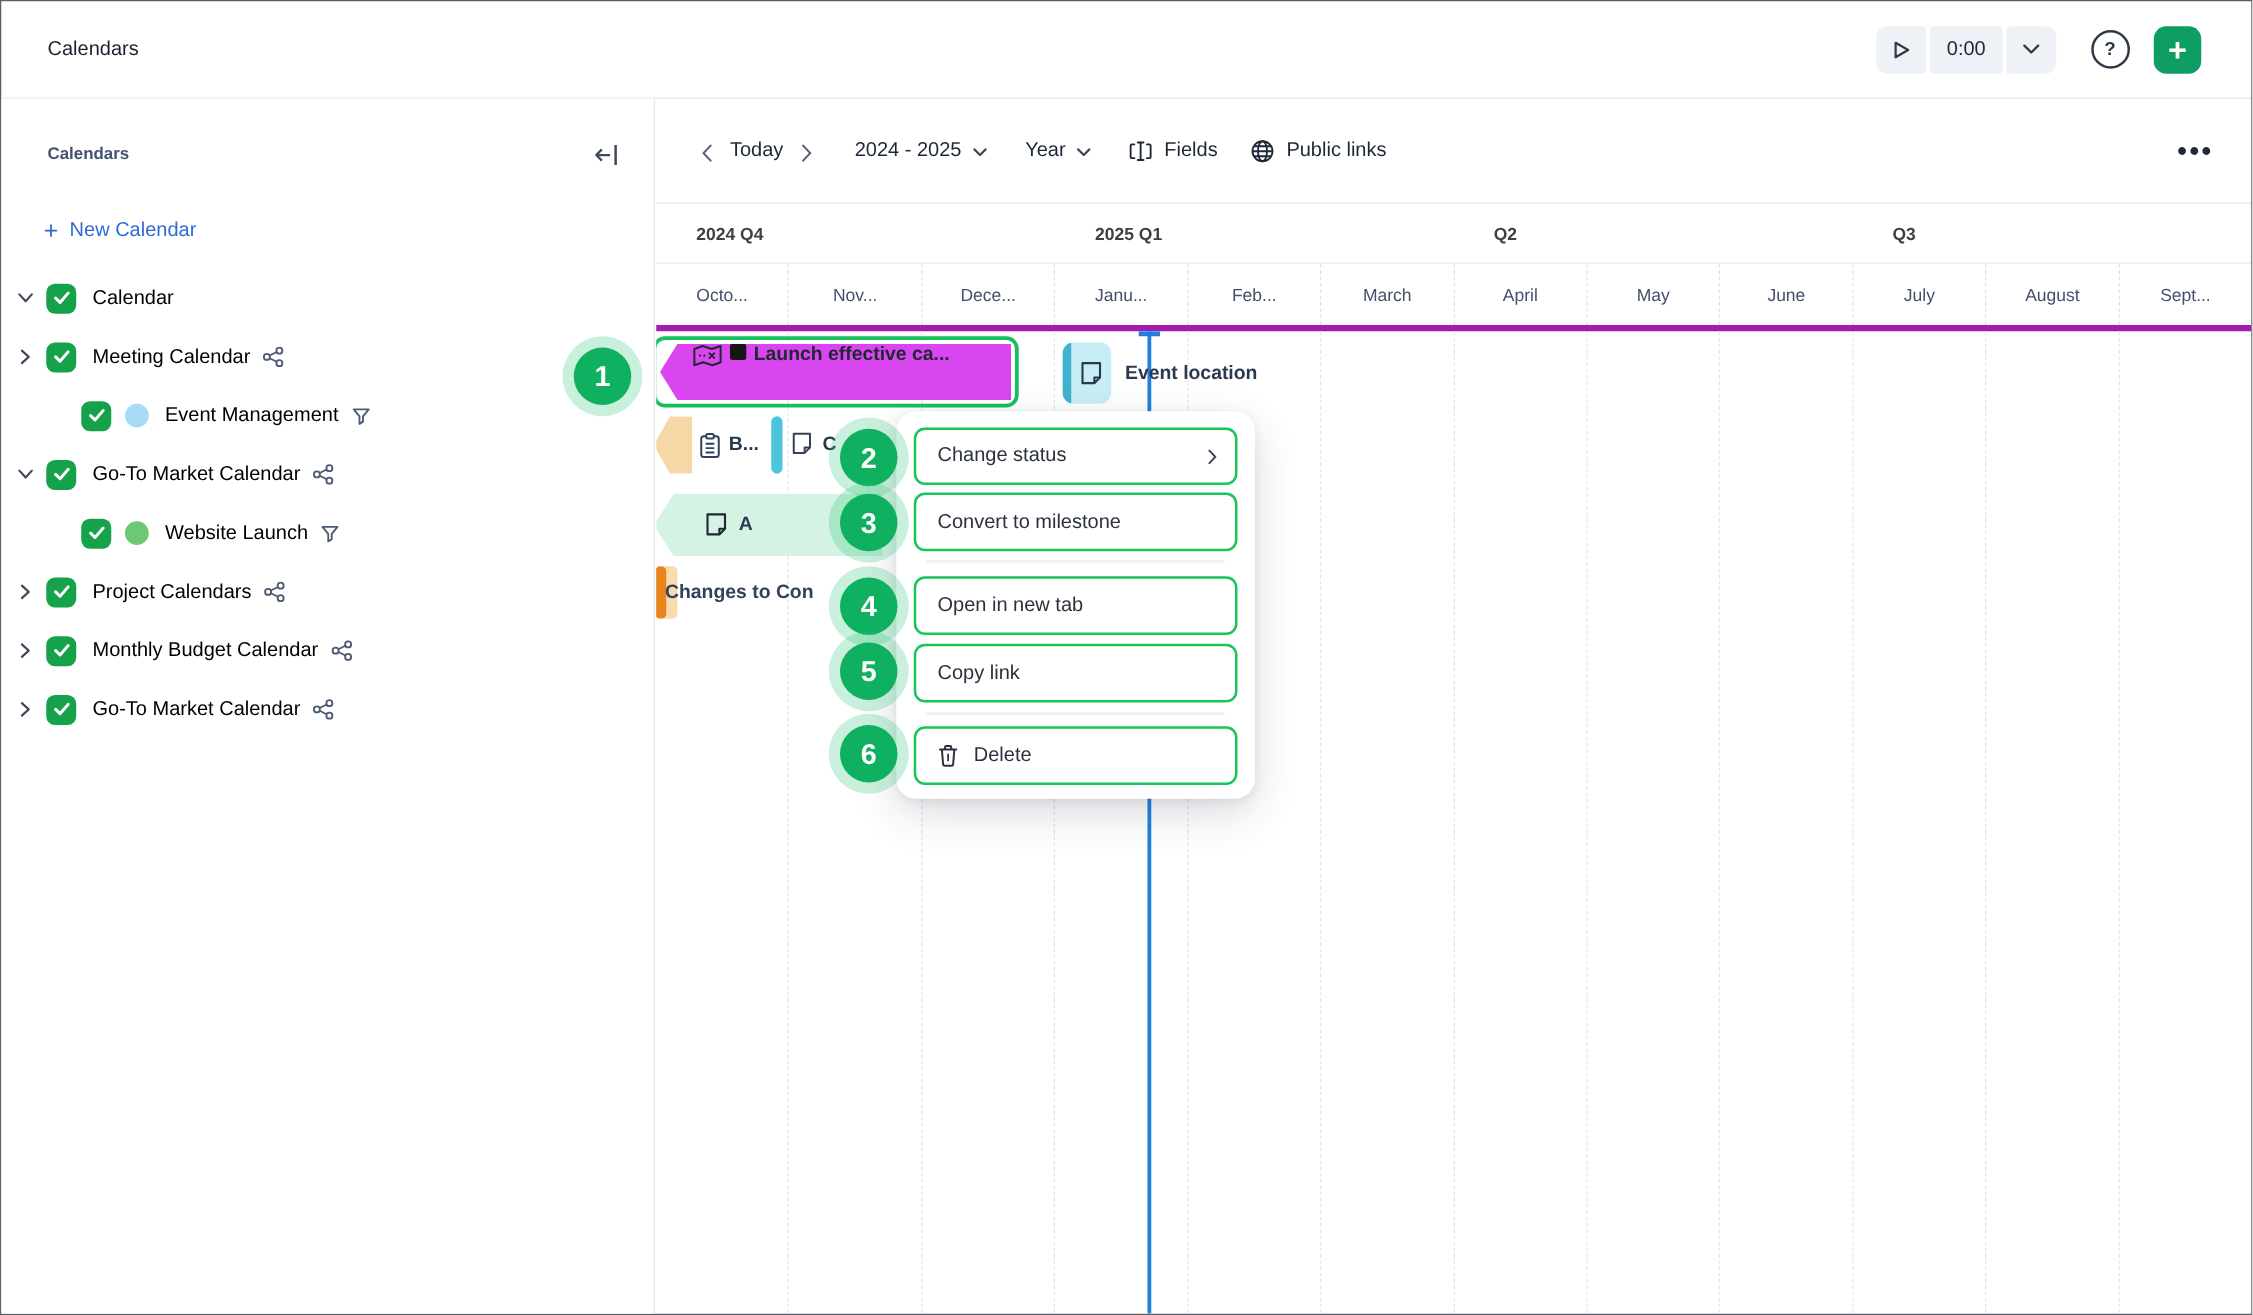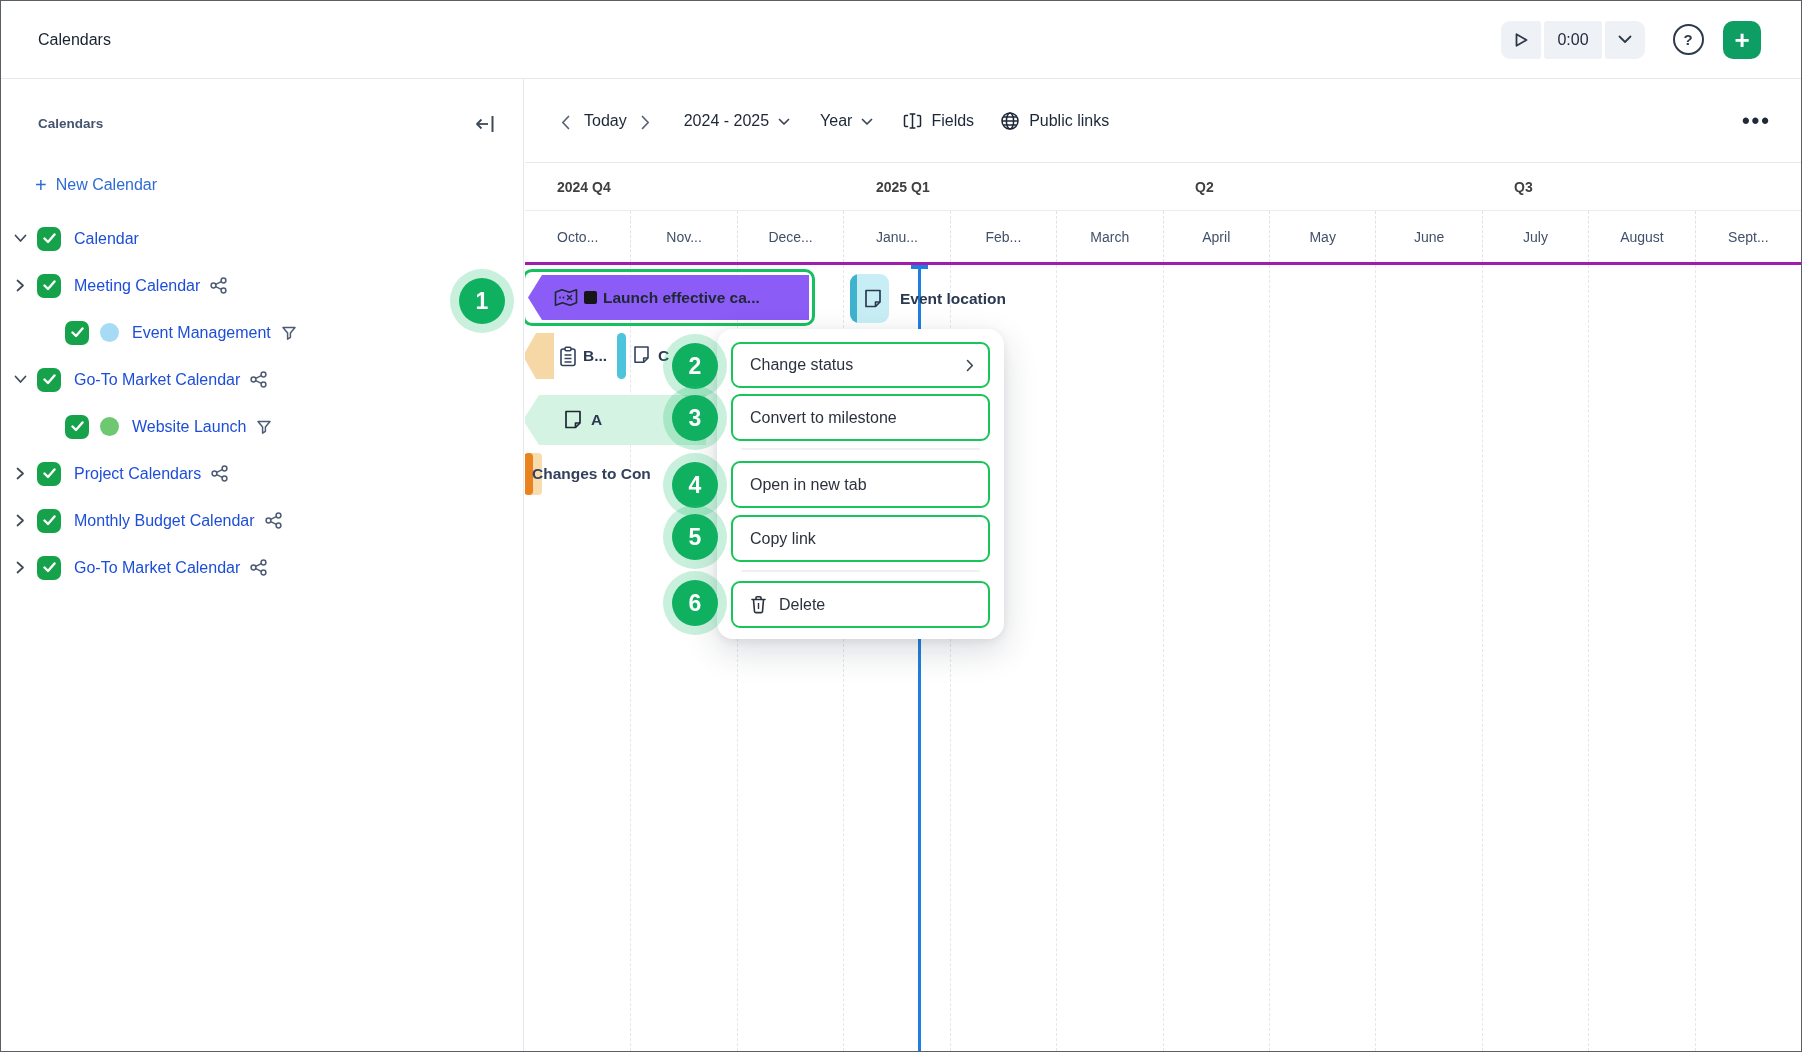--- a/index.html
+++ b/index.html
@@ -37,57 +37,57 @@
   .tree{position:absolute;left:0;top:136px;right:0;}
   .t-row{height:47px;display:flex;align-items:center;}
   .t-row.lvl0{padding-left:8px;}
   .t-row.lvl1{padding-left:64px;}
   .chev{width:22px;display:flex;justify-content:center;color:#3f4a59;}
   .chev.right svg{transform:rotate(-90deg);}
   .cb{width:24px;height:24px;border-radius:7px;background:#16a24a;display:flex;align-items:center;justify-content:center;
       margin-left:6px;flex:none;}
   .lvl1 .cb{margin-left:0;}
   .dot{width:19px;height:19px;border-radius:50%;margin-left:11px;flex:none;}
-  .t-label{margin-left:13px;font-size:16px;color:#1d4ed8;white-space:nowrap;}
+  .t-label{margin-left:13px;font-size:16px;color:#000000;white-space:nowrap;}
   .trail{margin-left:10px;display:flex;align-items:center;color:#4d5c74;}
 
   
   .main{position:absolute;left:524px;top:78px;right:0;bottom:0;}
   .toolbar{height:84px;display:flex;align-items:center;box-sizing:border-box;
            border-bottom:1px solid #e5e8ed;padding:0 30px 0 36px;font-size:16px;color:#1c2738;}
   .tb-nav{display:flex;align-items:flex-end;gap:14px;}
   .tb-arrow{color:#566173;display:flex;}
   .tb-item{display:flex;align-items:center;gap:9px;white-space:nowrap;}
   .tb-chev{color:#3c4654;display:flex;margin-top:2px;}
   .sp28{width:34px;}.sp24{width:30px;}.sp20{width:26px;}
   .tb-ellipsis{margin-left:auto;font-size:22px;font-weight:700;letter-spacing:2px;color:#1f2937;line-height:0;}
 
   
   .quarters{height:48px;display:flex;box-sizing:border-box;border-bottom:1px solid #e9ecf0;}
   .q-cell{flex:1;display:flex;align-items:center;padding-left:32px;box-sizing:border-box;
           font-size:14px;font-weight:700;color:#404040;}
-  .months{height:54px;display:flex;box-sizing:border-box;border-bottom:3px solid #a21caf;}
+  .months{height:54px;display:flex;box-sizing:border-box;border-bottom:5px solid #a21caf;}
   .m-cell{flex:1;display:flex;align-items:center;justify-content:center;box-sizing:border-box;
           font-size:14px;color:#42506a;}
   .m-cell + .m-cell{border-left:1px dashed #dfe3e9;}
 
   
   .timeline{position:relative;height:786px;overflow:hidden;}
   .grid{position:absolute;inset:0;display:flex;z-index:1;}
   .g-cell{flex:1;box-sizing:border-box;}
   .g-cell + .g-cell{border-left:1px dashed #e3e7ec;}
   .today-line{position:absolute;left:393px;top:0;bottom:0;width:3px;background:#1e7fe0;z-index:3;}
   .today-cap{position:absolute;left:386px;top:0;width:17px;height:4px;background:#1e7fe0;z-index:3;}
 
   .ev-label{font-weight:700;font-size:15.5px;color:#2b3950;white-space:nowrap;}
 
   
   .launch-outline{position:absolute;left:-3px;top:4px;width:293px;height:57px;box-sizing:border-box;
                   border:3px solid #16c05e;border-radius:10px;padding:3px;z-index:5;background:transparent;}
-  .launch-bar{width:100%;height:100%;background:#8b5cf6;display:flex;align-items:center;gap:6px;
+  .launch-bar{width:100%;height:100%;background:#d946ef;display:flex;align-items:flex-start;gap:6px;
               padding-left:26px;box-sizing:border-box;
               clip-path:polygon(14px 0,100% 0,100% 100%,14px 100%,0 50%);}
   .black-square{width:13px;height:13px;background:#161616;border-radius:2px;flex:none;}
   .launch-bar .ev-label{color:#1f2733;}
 
   
   .loc-chip{position:absolute;left:325px;top:9px;width:39px;height:49px;border-radius:9px;background:#c7eef5;
             overflow:hidden;display:flex;align-items:center;justify-content:center;z-index:5;}
   .loc-bar{position:absolute;left:0;top:0;bottom:0;width:7px;background:#3fb3cd;}
   .loc-label{position:absolute;left:375px;top:9px;height:49px;display:flex;align-items:center;z-index:5;}

